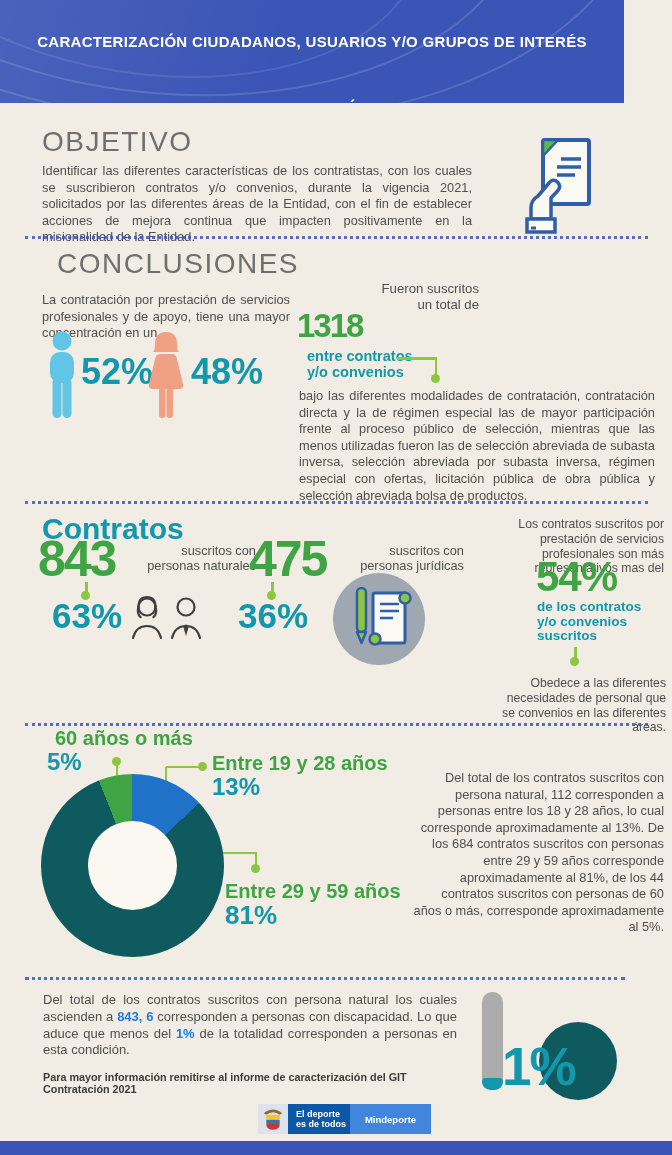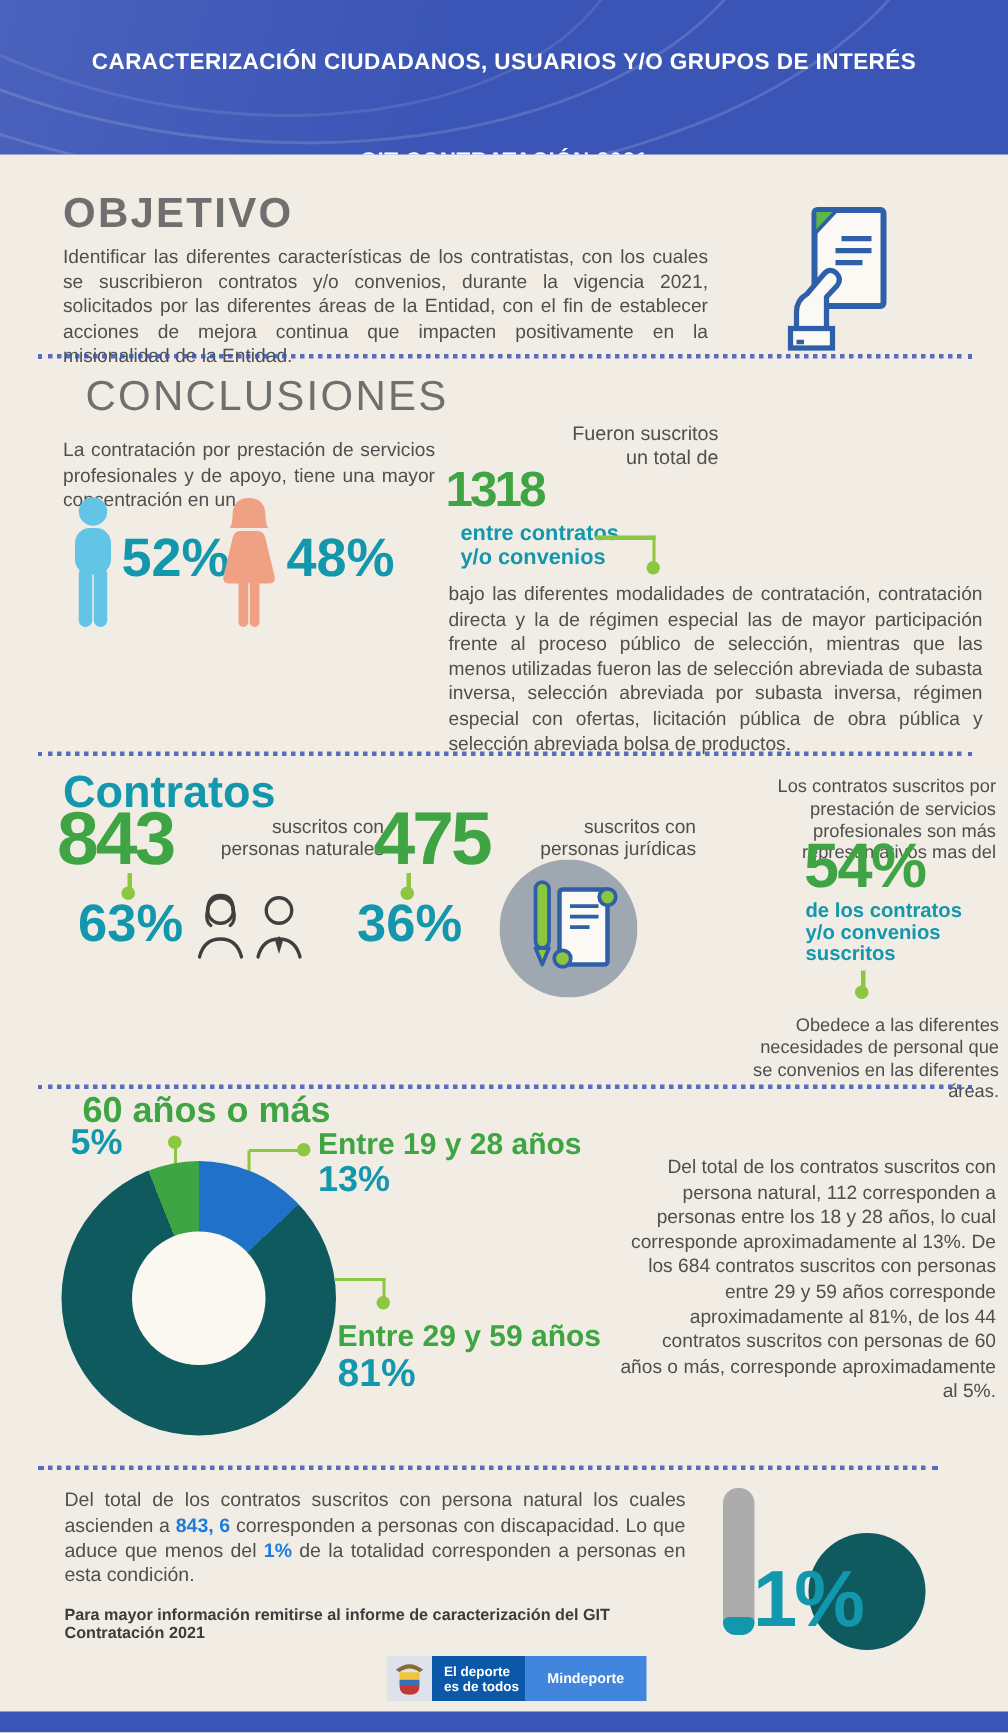--- a/index.html
+++ b/index.html
@@ -1,20 +1,20 @@
 <!DOCTYPE html>
 <html><head>
 <meta charset="utf-8">
 <style>
   html,body{margin:0;padding:0;background:#d8d5cd;}
   #page{position:relative;width:672px;height:1155px;background:#F1EDE4;overflow:hidden;
         font-family:"Liberation Sans",sans-serif;margin:0 auto;}
   .abs{position:absolute;}
   
-  .header{position:absolute;left:0;top:0;width:672px;height:103px;background:#3B55B6;overflow:hidden;}
+  .header{position:absolute;left:0;top:0;width:624px;height:103px;background:#3B55B6;overflow:hidden;}
   .header .sheen{position:absolute;inset:0;background:linear-gradient(105deg,rgba(255,255,255,.08) 0%,rgba(255,255,255,0) 45%);}
   .wave{position:absolute;border:2px solid rgba(255,255,255,.14);border-radius:50%;}
   .wave.w1{width:720px;height:420px;left:-200px;top:-330px;transform:rotate(6deg);}
   .wave.w2{width:900px;height:520px;left:-260px;top:-400px;transform:rotate(4deg);}
   .wave.w3{width:560px;height:320px;left:-140px;top:-250px;transform:rotate(9deg);border-color:rgba(255,255,255,.10);}
   .htitle{position:absolute;width:100%;text-align:center;color:#FFFFFF;font-weight:bold;font-size:15px;letter-spacing:.3px;}
   
   .sep{position:absolute;left:25px;width:623px;height:0;border-top:3px dotted #3D57B8;opacity:.85;}
   
   .big-h{position:absolute;font-size:28px;color:#6F6F6F;letter-spacing:1.5px;font-weight:400;}
@@ -54,21 +54,21 @@
 
   <div class="header">
     <div class="wave w2"></div>
     <div class="wave w1"></div>
     <div class="wave w3"></div>
     <div class="sheen"></div>
     <div class="htitle" style="top:33px;">CARACTERIZACIÓN CIUDADANOS, USUARIOS Y/O GRUPOS DE INTERÉS</div>
     <div class="htitle" style="top:59px;margin-top:40px;">GIT CONTRATACIÓN 2021</div>
   </div>
 
-  <div class="big-h" style="left:42px;top:126px;font-weight:bold;">OBJETIVO</div>
+  <div class="big-h" style="left:42px;top:126px;">OBJETIVO</div>
   <div class="body-text" style="left:42px;top:163px;width:430px;">Identificar las diferentes características de los contratistas, con los cuales se suscribieron contratos y/o convenios, durante la vigencia 2021, solicitados por las diferentes áreas de la Entidad, con el fin de establecer acciones de mejora continua que impacten positivamente en la misionalidad de la Entidad.</div>
   <span class="abs" style="left:513px;top:135px;">
     <svg width="86" height="100" viewBox="0 0 86 100">
       <rect x="30" y="5" width="46" height="64" rx="2" fill="#FBF9F3" stroke="#2E5FA8" stroke-width="4"></rect>
       <path d="M30 5 L45 5 L30 21 Z" fill="#5CB947" stroke="#2E5FA8" stroke-width="2.5" stroke-linejoin="round"></path>
       <line x1="48" y1="24" x2="68" y2="24" stroke="#2E5FA8" stroke-width="3.5"></line>
       <line x1="44" y1="32" x2="68" y2="32" stroke="#2E5FA8" stroke-width="3.5"></line>
       <line x1="44" y1="40" x2="62" y2="40" stroke="#2E5FA8" stroke-width="3.5"></line>
       <path d="M18 84 V73 q0 -8 7 -12 l11 -13 q4 -5 8.5 -1 q4 4 .5 8.5 L38 63 v21 z" fill="#FBF9F3" stroke="#2E5FA8" stroke-width="3.5" stroke-linejoin="round"></path>
       <rect x="14" y="84" width="28" height="13" fill="#FBF9F3" stroke="#2E5FA8" stroke-width="3.5"></rect>
@@ -153,21 +153,21 @@
   <div class="green-num" style="left:536px;top:556px;font-size:42px;letter-spacing:-1px;">54%</div>
   <div class="teal-label preline" style="left:537px;top:600px;font-size:13.5px;line-height:14.5px;">de los contratos
 y/o convenios
 suscritos</div>
   <div class="cl" style="left:574px;top:647px;width:2.5px;height:12px;"></div>
   <div class="cd" style="left:570px;top:657px;"></div>
   <div class="body-text left-text" style="left:492px;top:676px;width:174px;font-size:12.2px;line-height:14.8px;">Obedece a las diferentes necesidades de personal que se convenios en las diferentes áreas.</div>
 
   <div class="sep" style="top:723px;"></div>
 
-  <div class="green-label" style="left:55px;top:727px;font-size:24px;">60 años o más</div>
+  <div class="green-label" style="left:55px;top:727px;font-size:20px;">60 años o más</div>
   <div class="teal-num" style="left:47px;top:750px;font-size:24px;">5%</div>
   <div class="cd" style="left:112px;top:757px;"></div>
   <div class="cl" style="left:115.5px;top:765px;width:2.5px;height:24px;"></div>
 
   <div class="cl" style="left:164.5px;top:767px;width:2.5px;height:20px;"></div>
   <div class="cl" style="left:166px;top:765.5px;width:36px;height:2.5px;"></div>
   <div class="cd" style="left:198px;top:762px;"></div>
   <div class="green-label" style="left:212px;top:752px;font-size:20px;">Entre 19 y 28 años</div>
   <div class="teal-num" style="left:212px;top:775px;font-size:24px;">13%</div>
 

